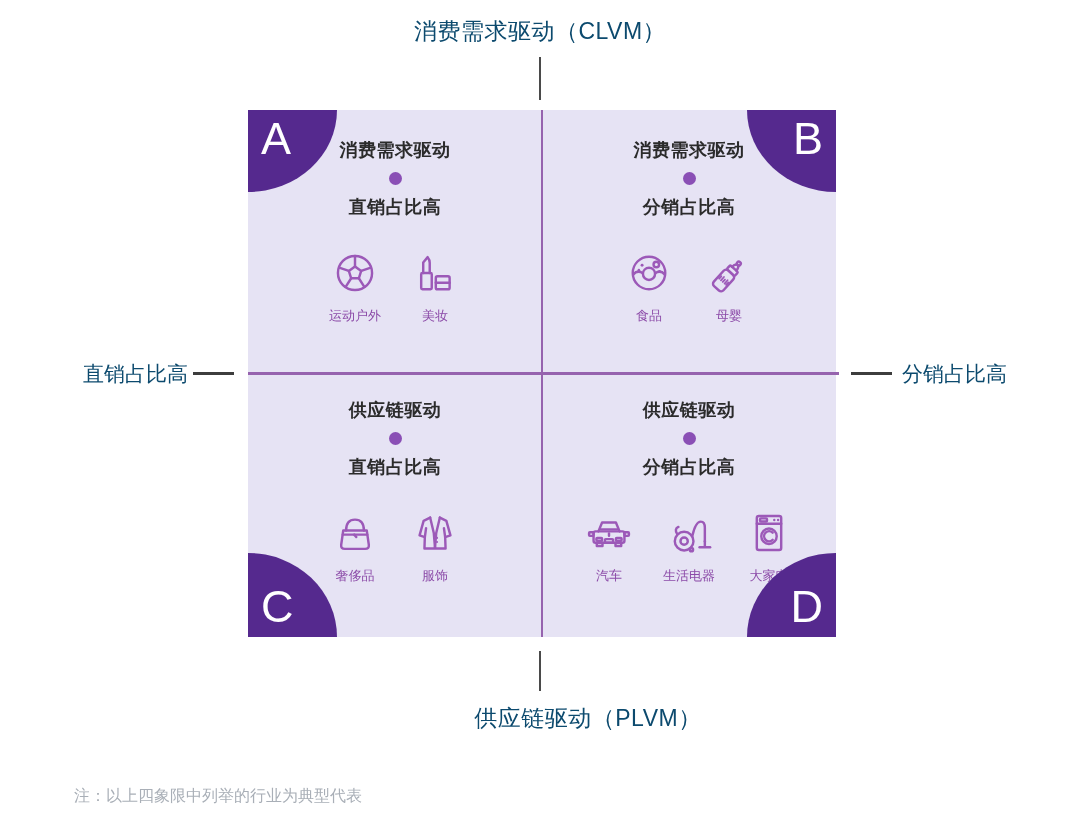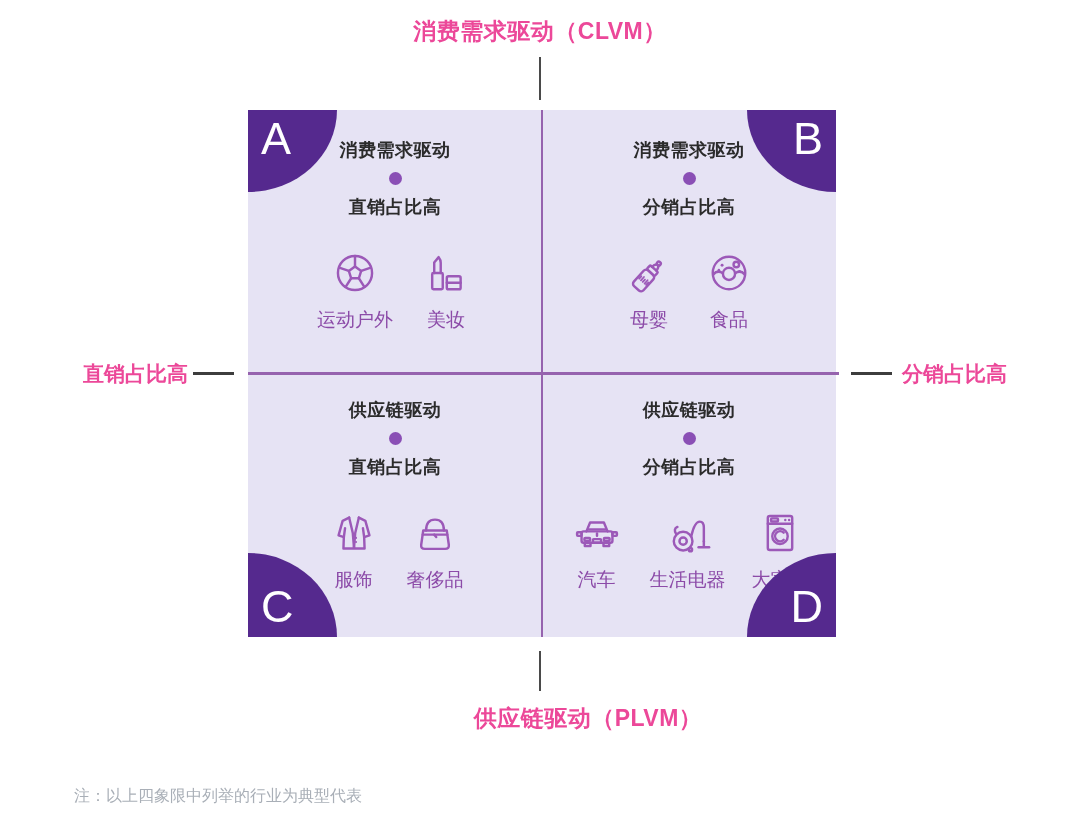--- a/index.html
+++ b/index.html
@@ -1,21 +1,21 @@
 <!DOCTYPE html>
 <html><head>
 <meta charset="utf-8">
 <style>
   html,body{margin:0;padding:0;background:#ffffff;}
   .canvas{
     position:relative;width:1080px;height:813px;background:#ffffff;
     font-family:"Liberation Sans",sans-serif;overflow:hidden;
   }
   
-  .axis-label{position:absolute;color:#ec4899;font-weight:bold;white-space:nowrap;}
+  .axis-label{position:absolute;color:#0c4a6e;font-weight:normal;white-space:nowrap;}
   .axis-top{top:16px;left:0;width:100%;text-align:center;font-size:23px;letter-spacing:.5px;}
   .axis-bottom{top:703px;left:0;width:100%;text-align:center;font-size:23px;letter-spacing:.5px;margin-left:48px;}
   .axis-left{top:360px;left:62px;width:126px;text-align:right;font-size:21px;}
   .axis-right{top:360px;left:902px;width:140px;text-align:left;font-size:21px;}
   .tick-v{position:absolute;width:1.6px;background:#4a4a4a;}
   .tick-v.top{left:539px;top:57px;height:43px;}
   .tick-v.bottom{left:539px;top:651px;height:40px;}
   .tick-h{position:absolute;height:2.6px;background:#3d3d3d;}
   .tick-h.left{left:193px;top:372px;width:41px;}
   .tick-h.right{left:851px;top:372px;width:41px;}
@@ -39,21 +39,21 @@
   .corner.d{right:0;bottom:0;border-radius:100% 0 0 0;align-items:flex-end;justify-content:flex-end;padding:0 13px 8px 0;}
   
   .quad{display:flex;flex-direction:column;align-items:center;}
   .quad.top-row{padding-top:28px;}
   .quad.bottom-row{padding-top:24px;}
   .q-driver,.q-share{font-size:18px;font-weight:bold;color:#2b2b2b;letter-spacing:.5px;}
   .q-dot{width:13px;height:13px;border-radius:50%;background:#8A4FB5;margin:10px 0;}
   .items{display:flex;align-items:flex-end;gap:26px;margin-top:26px;}
   .item{display:flex;flex-direction:column;align-items:center;min-width:54px;}
   .icon-box{height:56px;display:flex;align-items:center;justify-content:center;}
-  .item-label{font-size:19px;font-weight:500;color:#8C4BA8;margin-top:6px;white-space:nowrap;}
+  .item-label{font-size:13px;font-weight:500;color:#8C4BA8;margin-top:6px;white-space:nowrap;}
   .icon-box svg{stroke:#9C59B8;fill:none;stroke-width:3;stroke-linecap:round;stroke-linejoin:round;}
   .icon-box svg .fill{fill:#9C59B8;stroke:none;}
   .icon-box svg .bgfill{fill:#E6E3F4;}
   
   .note{position:absolute;left:74px;top:786px;font-size:16px;color:#A9AFB7;}
 </style>
 </head>
 <body>
 
 <div class="canvas">
@@ -100,80 +100,80 @@
           <span class="item-label">美妆</span>
         </div>
       </div>
     </div>
 
     <div class="quad top-row">
       <div class="q-driver">消费需求驱动</div>
       <div class="q-dot"></div>
       <div class="q-share">分销占比高</div>
       <div class="items">
-        <div class="item">
-          <span class="icon-box">
-            <svg width="52" height="52" viewBox="0 0 64 64">
-              <g transform="translate(30,36) rotate(42)">
-                <rect x="-8" y="-6" width="16" height="26" rx="4"></rect>
-                <rect x="-6.5" y="-12.5" width="13" height="6.5" rx="1.5"></rect>
-                <path d="M-3.5 -12.5 Q-3.5 -18 0 -19 Q3.5 -18 3.5 -12.5"></path>
-                <circle cx="0" cy="-21" r="2.4"></circle>
-                <path d="M-5.5 5 v4 M-2.5 3.5 v5.5 M0.5 5 v4 M3.5 3.5 v5.5 M6 5 v4" stroke-width="2.2"></path>
-              </g>
-            </svg>
-          </span>
-          <span class="item-label">母婴</span>
-        </div>
         <div class="item">
           <span class="icon-box">
             <svg width="52" height="52" viewBox="0 0 64 64">
               <circle cx="32" cy="32" r="20"></circle>
               <circle cx="32" cy="33" r="7.5"></circle>
               <path d="M12.5 34 Q18 27.5 24.5 32.5"></path>
               <path d="M39.5 32.5 Q46 27.5 51.5 34"></path>
               <circle cx="41" cy="21.5" r="3.4"></circle>
               <circle class="fill" cx="23.5" cy="22.5" r="1.8"></circle>
               <circle class="fill" cx="19.5" cy="28.5" r="1.6"></circle>
               <circle class="fill" cx="45" cy="30" r="1.7"></circle>
             </svg>
           </span>
           <span class="item-label">食品</span>
         </div>
+        <div class="item">
+          <span class="icon-box">
+            <svg width="52" height="52" viewBox="0 0 64 64">
+              <g transform="translate(30,36) rotate(42)">
+                <rect x="-8" y="-6" width="16" height="26" rx="4"></rect>
+                <rect x="-6.5" y="-12.5" width="13" height="6.5" rx="1.5"></rect>
+                <path d="M-3.5 -12.5 Q-3.5 -18 0 -19 Q3.5 -18 3.5 -12.5"></path>
+                <circle cx="0" cy="-21" r="2.4"></circle>
+                <path d="M-5.5 5 v4 M-2.5 3.5 v5.5 M0.5 5 v4 M3.5 3.5 v5.5 M6 5 v4" stroke-width="2.2"></path>
+              </g>
+            </svg>
+          </span>
+          <span class="item-label">母婴</span>
+        </div>
       </div>
     </div>
 
     <div class="quad bottom-row">
       <div class="q-driver">供应链驱动</div>
       <div class="q-dot"></div>
       <div class="q-share">直销占比高</div>
       <div class="items">
+        <div class="item">
+          <span class="icon-box">
+            <svg width="52" height="52" viewBox="0 0 64 64">
+              <path d="M21 29 Q21 15.5 32 15.5 Q43 15.5 43 29"></path>
+              <path d="M17.5 29 H46.5 L49 46.5 Q49.6 51.5 44.5 51.5 H19.5 Q14.4 51.5 15 46.5 Z"></path>
+              <path d="M17 34 H47"></path>
+              <path d="M31 34 l2.5 3"></path>
+            </svg>
+          </span>
+          <span class="item-label">奢侈品</span>
+        </div>
         <div class="item">
           <span class="icon-box">
             <svg width="52" height="52" viewBox="0 0 64 64">
               <path d="M26 13 L18 17 L13 35 L19.5 37 L19 51 H45 L44.5 37 L51 35 L46 17 L38 13"></path>
               <path d="M26 13 L30.5 32 L32 50"></path>
               <path d="M38 13 L33.5 32 L32 50"></path>
               <path d="M19.5 37 L21 26 M44.5 37 L43 26"></path>
               <circle class="fill" cx="34.5" cy="38" r="1.3"></circle>
               <circle class="fill" cx="34.5" cy="43" r="1.3"></circle>
             </svg>
           </span>
           <span class="item-label">服饰</span>
-        </div>
-        <div class="item">
-          <span class="icon-box">
-            <svg width="52" height="52" viewBox="0 0 64 64">
-              <path d="M21 29 Q21 15.5 32 15.5 Q43 15.5 43 29"></path>
-              <path d="M17.5 29 H46.5 L49 46.5 Q49.6 51.5 44.5 51.5 H19.5 Q14.4 51.5 15 46.5 Z"></path>
-              <path d="M17 34 H47"></path>
-              <path d="M31 34 l2.5 3"></path>
-            </svg>
-          </span>
-          <span class="item-label">奢侈品</span>
         </div>
       </div>
     </div>
 
     <div class="quad bottom-row">
       <div class="q-driver">供应链驱动</div>
       <div class="q-dot"></div>
       <div class="q-share">分销占比高</div>
       <div class="items">
         <div class="item">

